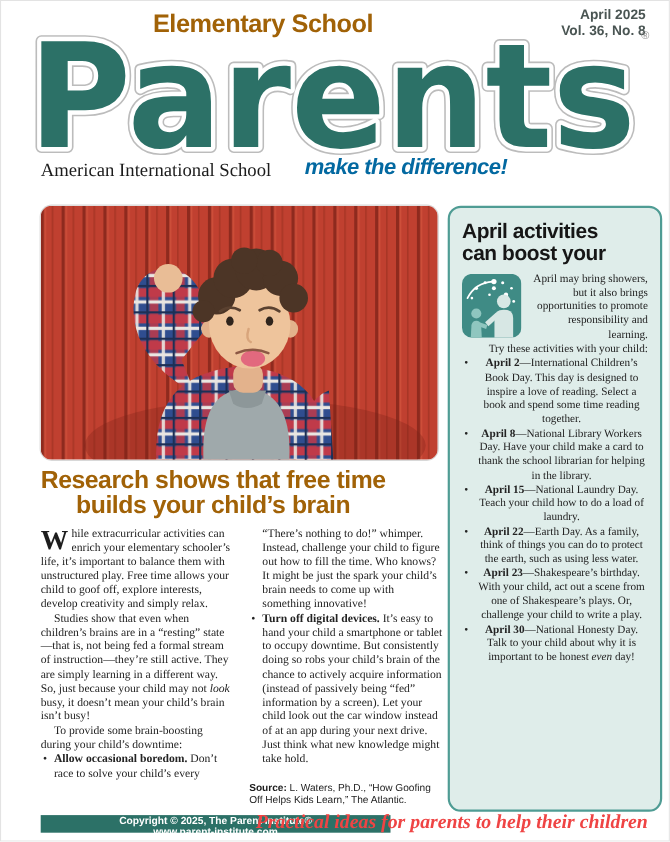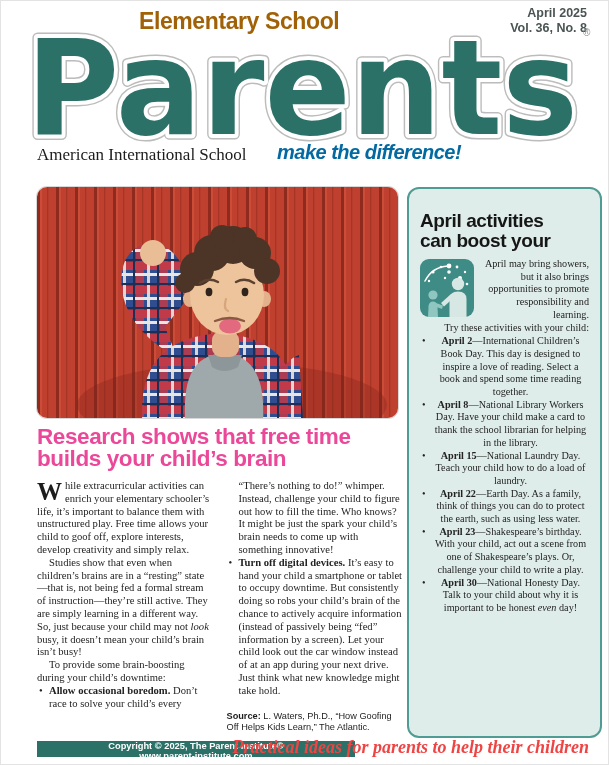--- a/index.html
+++ b/index.html
@@ -39,21 +39,21 @@
   }
   
   .photo {
     position:absolute; left:37px; top:187px; width:361px; height:231px;
     border-radius:10px; overflow:hidden; box-shadow:0 0 0 1px #d8d8d8;
   }
   
   .headline {
     position:absolute; left:37px; top:426px; margin:0;
     font-family:"Liberation Sans", sans-serif; font-weight:700;
-    font-size:22.5px; line-height:22px; color:#ec4899; letter-spacing:-0.4px;
+    font-size:22.5px; line-height:22px; color:#a16207; letter-spacing:-0.4px;text-align:center;
   }
   .headline div { white-space:nowrap; }
   .cols {
     position:absolute; left:37px; top:480px; width:366px;
     display:flex; gap:13px;
     font-size:10.6px; line-height:12.8px; color:#232323;
   }
   .col { width:177px; }
   .col p { margin:0; }
   .dropcap {
@@ -65,21 +65,21 @@
   .bullet::before { content:"\2022"; position:absolute; left:2px; }
   .cont { padding-left:12px; }
   .source {
     margin-top:13px; font-family:"Liberation Sans", sans-serif;
     font-size:9.2px; line-height:11.5px; color:#1d1d1d;
   }
   
   .sidebar {
     position:absolute; left:407px; top:187px; width:195px; height:551px;
     background:#dfedea; border:2px solid #4f9c94; border-radius:12px;
-    padding:21px 11px; box-sizing:border-box;
+    padding:11px 11px; box-sizing:border-box;
     font-size:10.2px; line-height:12.7px; color:#232323;
   }
   .sidebar h2 {
     margin:1px 0 7px;
     font-family:"Liberation Sans", sans-serif; font-weight:700;
     font-size:19px; line-height:20px; color:#161616; letter-spacing:-0.4px;
   }
   .sidebar h2 div { white-space:nowrap; }
   .side-icon { float:left; width:54px; height:58px; margin:1px 8px 2px 0; }
   .sidebar p { margin:0;text-align:right; }

